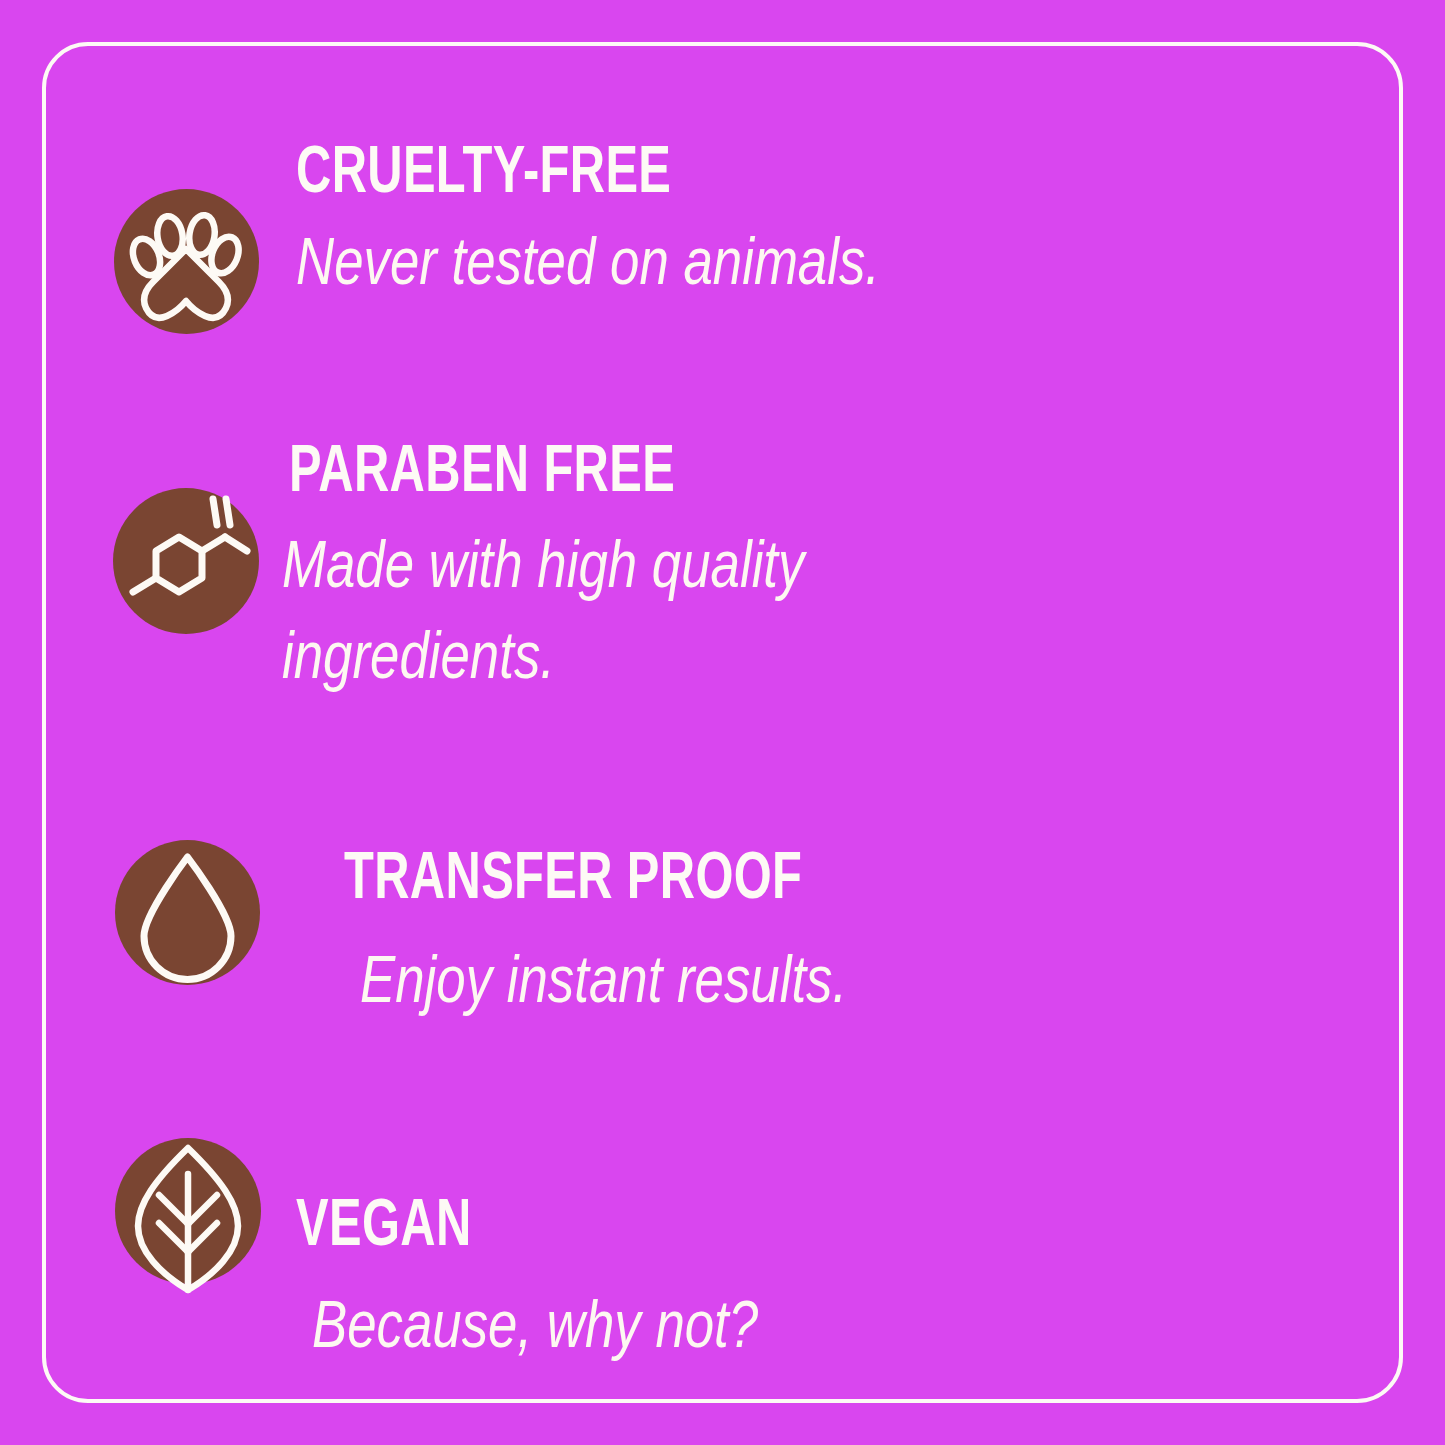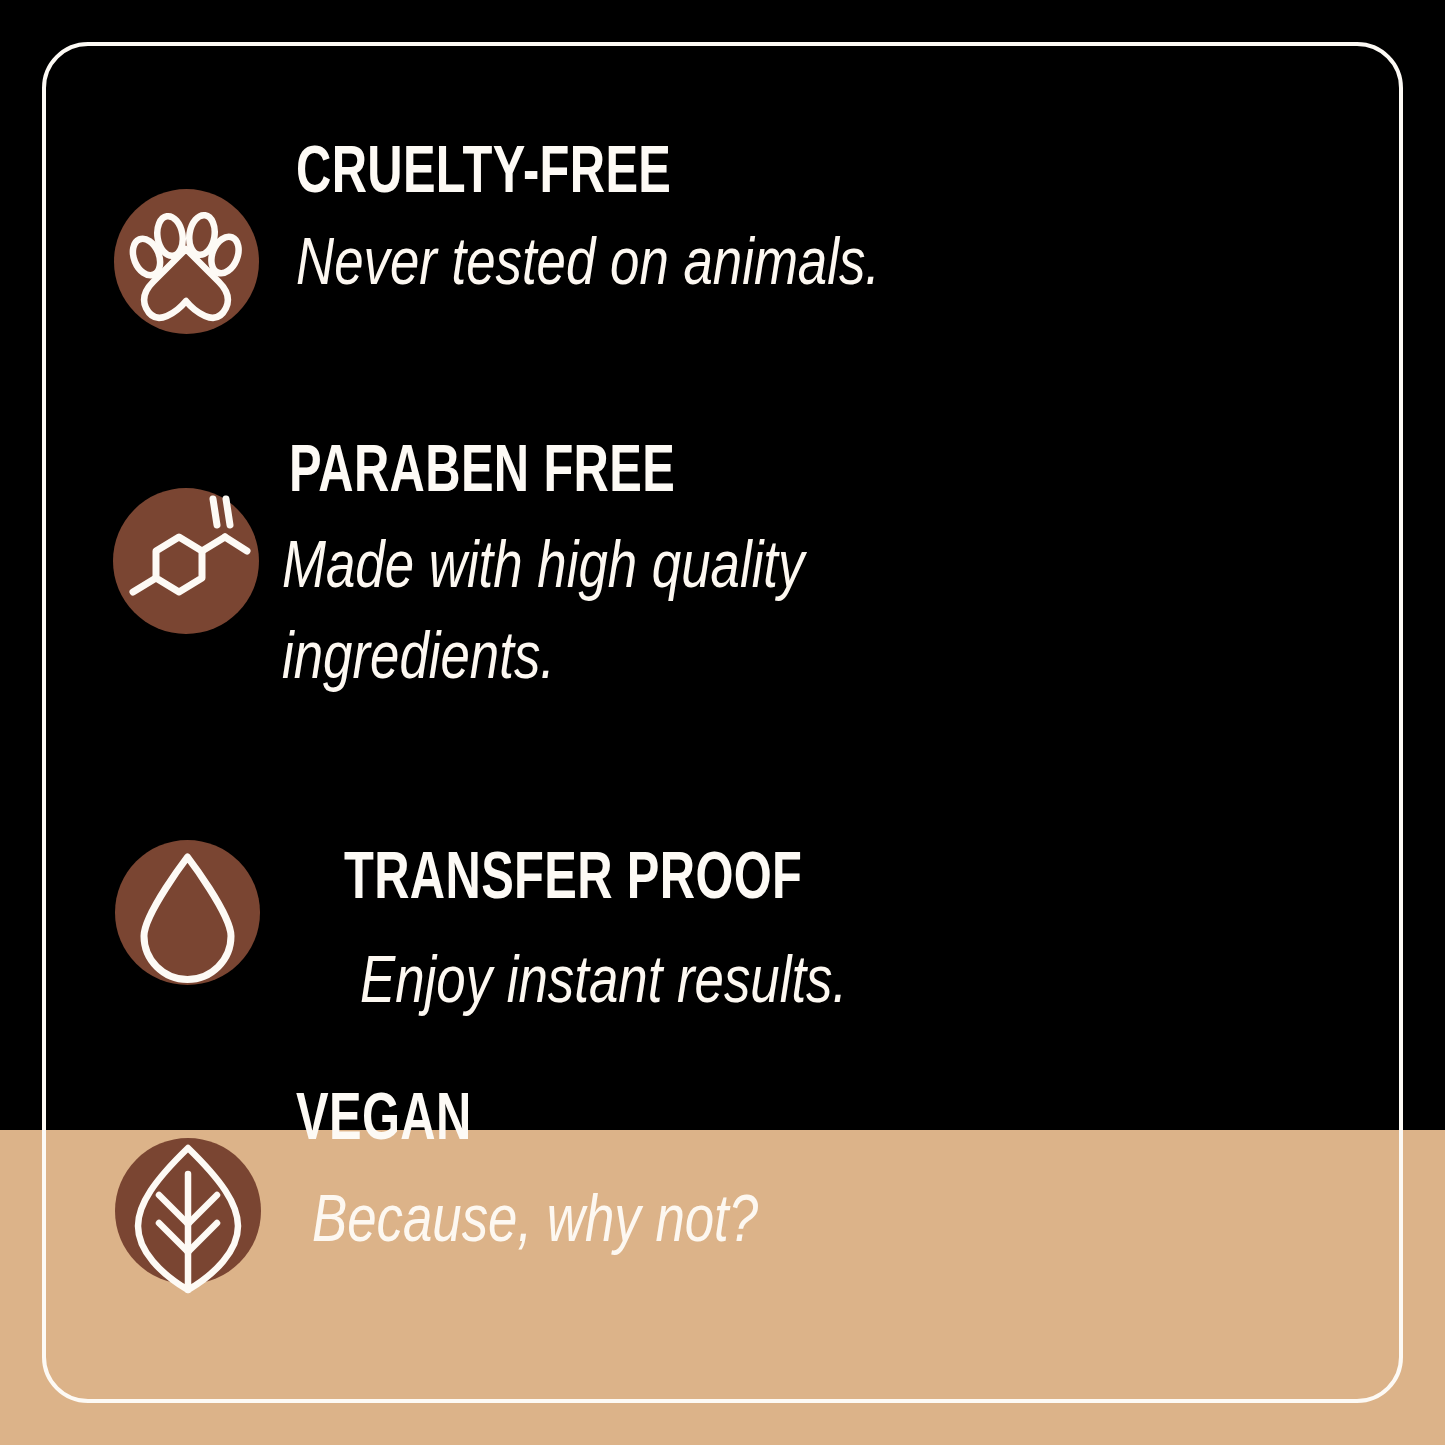--- a/index.html
+++ b/index.html
@@ -11,22 +11,22 @@
   }
 
   body {
     background: #dcb389;
     font-family: "Liberation Sans", sans-serif;
   }
 
   #stage {
     position: relative;
     width: 1445px;
-    height: 1130px;
-    background: #000000;
+    height: 1445px;
+    background: #d946ef;
   }
 
   
   #frame {
     position: absolute;
     left: 42px;
     top: 42px;
     width: 1361px;
     height: 1361px;
     border: 4px solid #fdfaf5;
@@ -85,21 +85,21 @@
   #row-paraben .txt-block { left: 289px; top: 435px; width: 940px; }
   #row-paraben .f-desc { margin-top: 18px; margin-left: -7px; }
 
   
   #row-transfer .badge { left: 115px; top: 840px; width: 145px; height: 145px; }
   #row-transfer .txt-block { left: 296px; top: 842px; width: 1000px; margin-left: 48px; }
   #row-transfer .f-desc { margin-top: 26px; margin-left: 16px; }
 
   
   #row-vegan .badge { left: 115px; top: 1138px; width: 146px; height: 146px; }
-  #row-vegan .txt-block { left: 296px; top: 1083px; width: 1000px; }
+  #row-vegan .txt-block { left: 296px; top: 1189px; width: 1000px; }
   #row-vegan .f-desc { margin-top: 24px; margin-left: 16px; }
 </style>
 </head>
 <body>
 
 <div id="stage">
 
   <div id="frame"></div>
 
   <div class="feature-row" id="row-cruelty">

